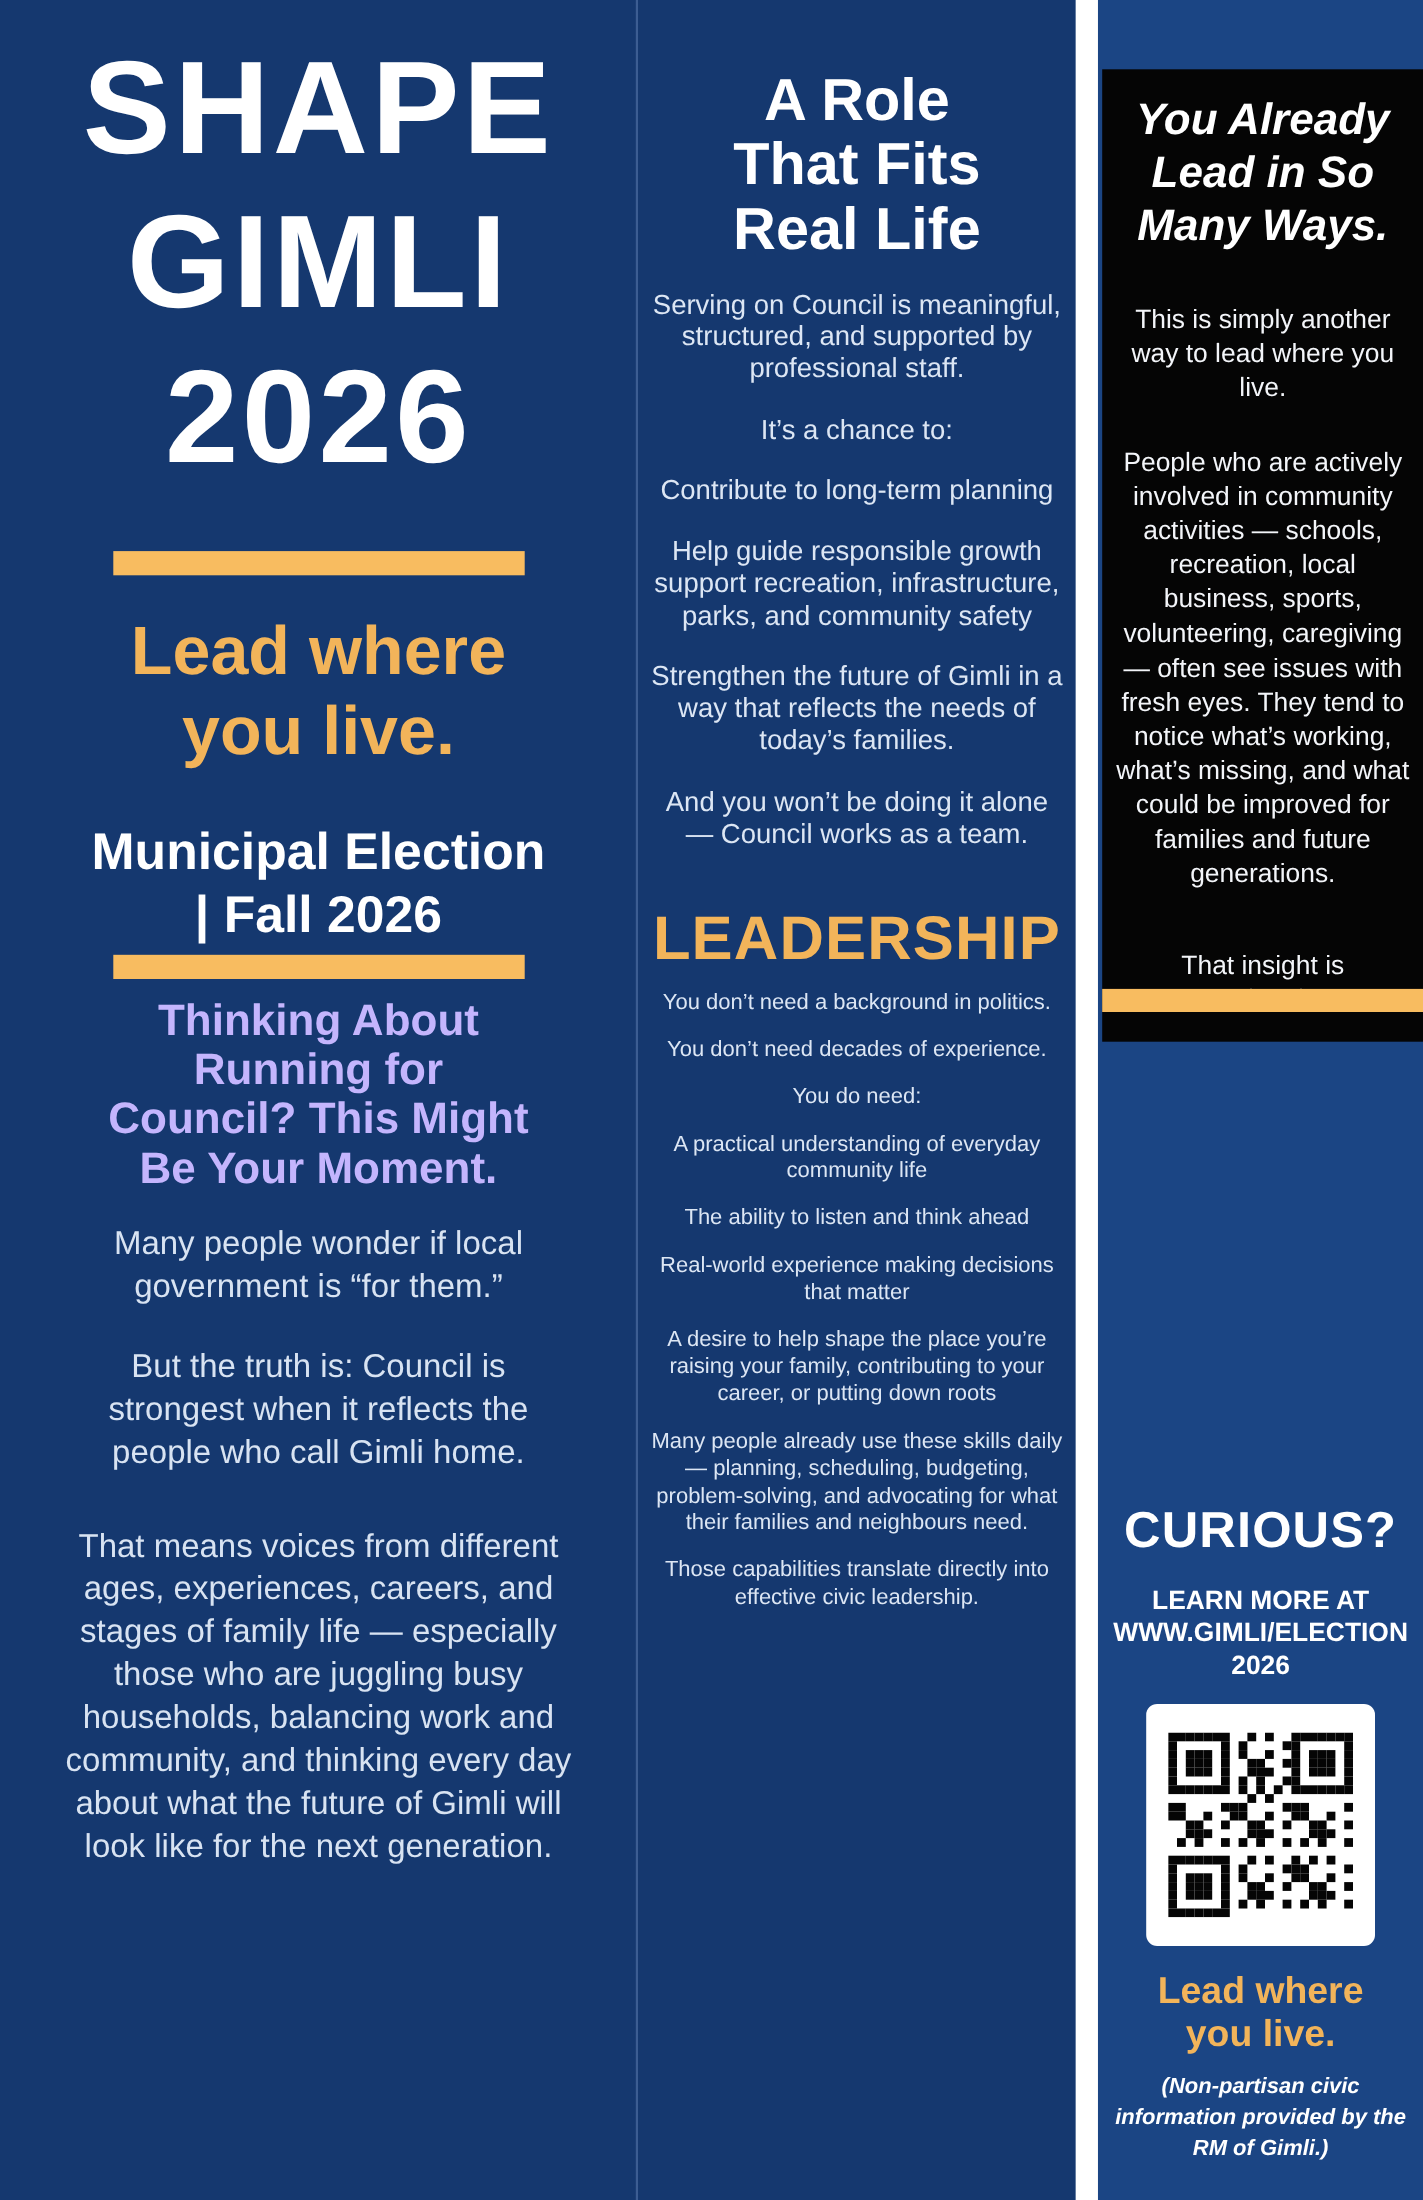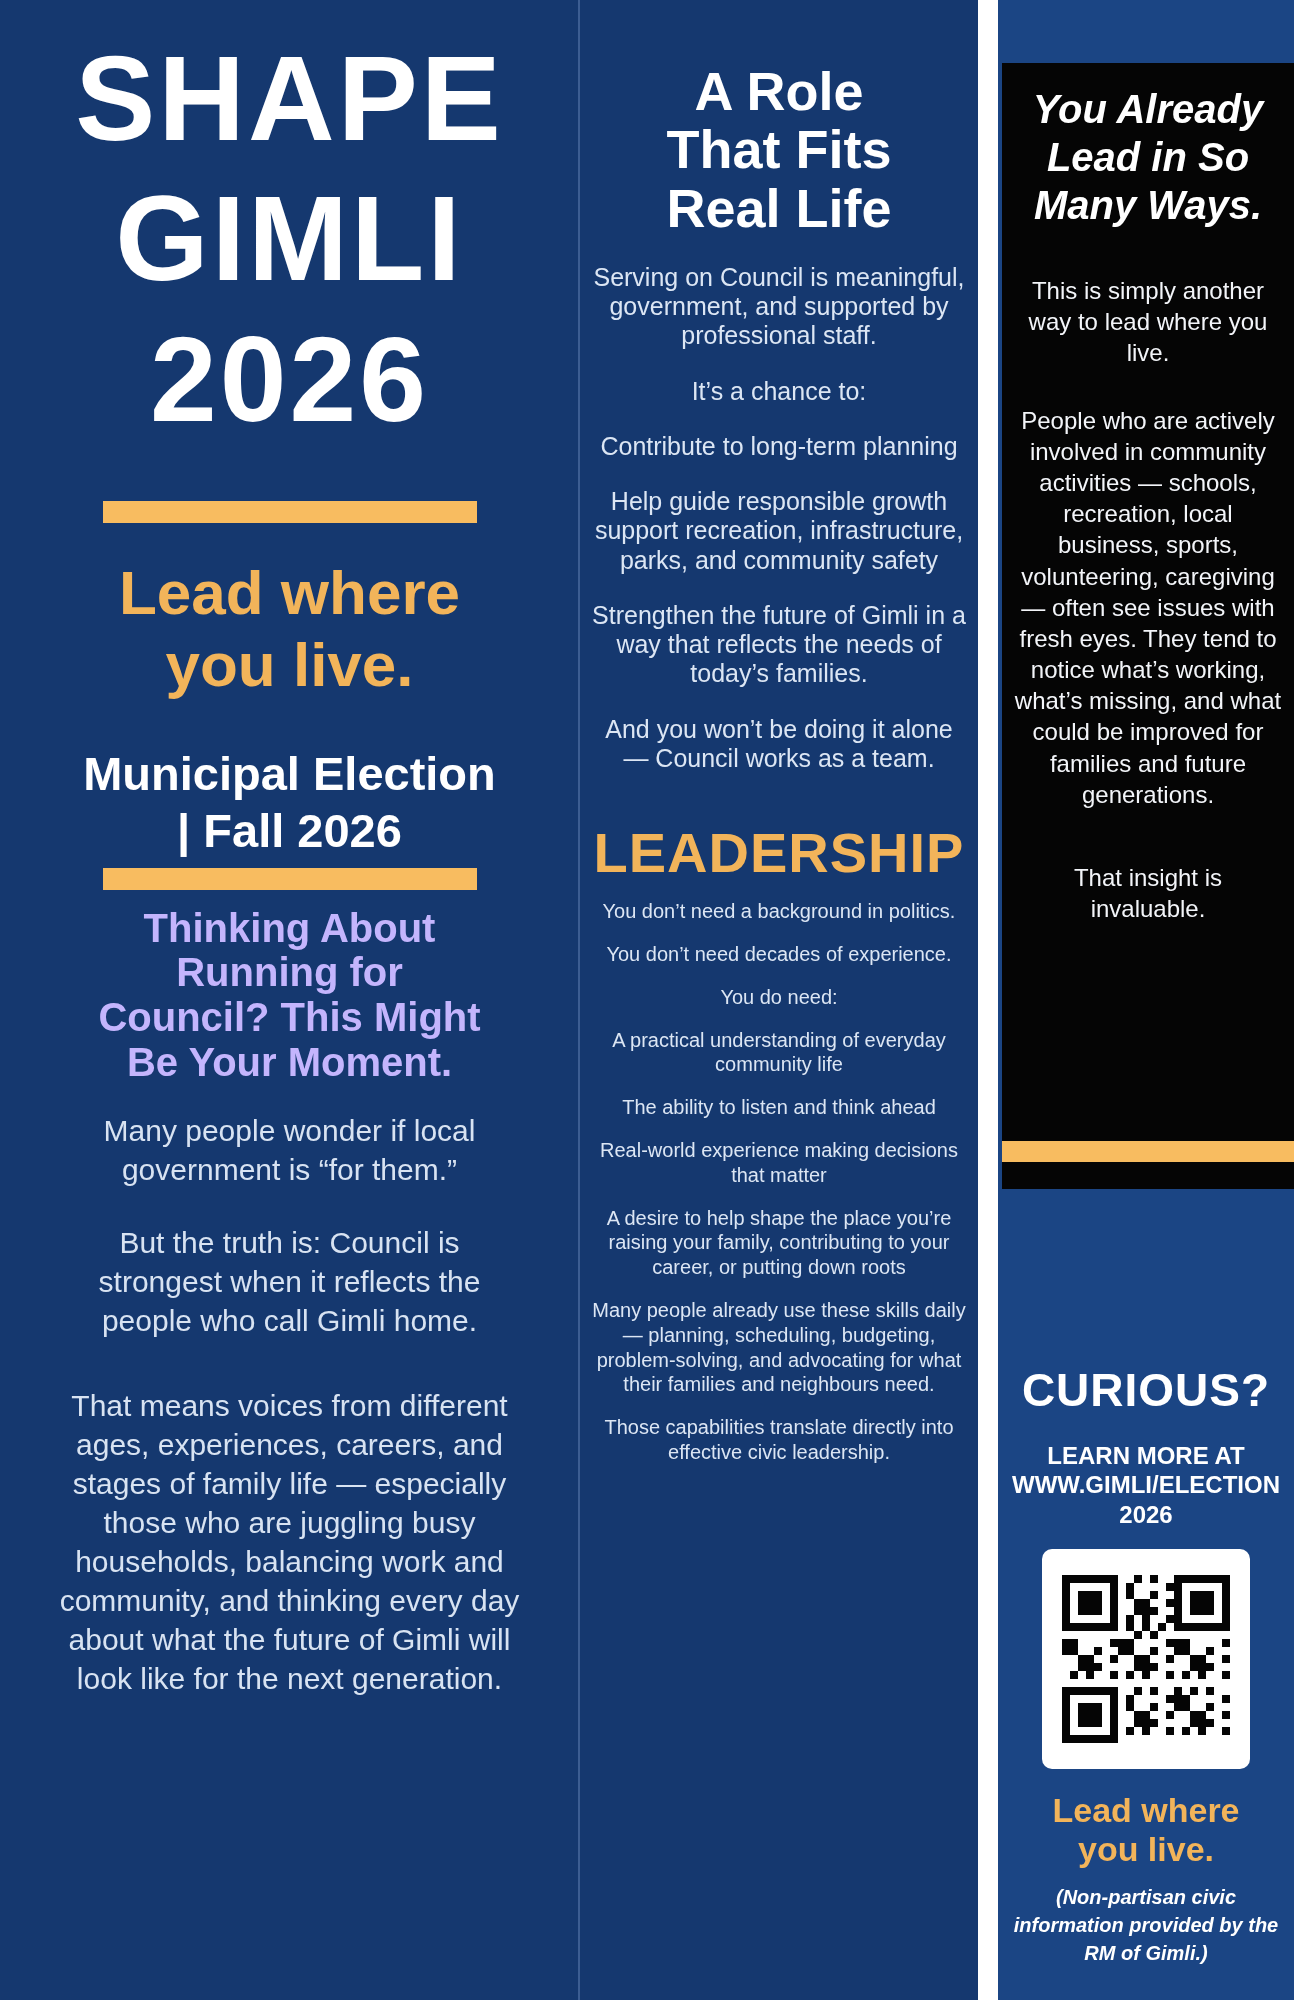--- a/index.html
+++ b/index.html
@@ -28,21 +28,21 @@
   
   .mid-heading{margin-top:62px;color:#ffffff;font-size:54px;font-weight:bold;line-height:1.08;}
   .mid-body{padding:0 10px;color:#DCE6F4;font-size:25px;line-height:1.17;}
   .mid-body p{margin:26px 0 0 0;}
   .accent-heading{margin-top:52px;color:#F2B45A;font-size:56px;font-weight:bold;line-height:1.0;letter-spacing:1px;}
   .mid-subheading{margin-top:2px;color:#ffffff;font-size:44px;font-weight:bold;line-height:1.05;}
   .mid-list{padding:0 8px;color:#DCE6F4;font-size:20px;line-height:1.24;}
   .mid-list p{margin:18px 0 0 0;}
 
   
-  .black-panel{position:absolute;left:4px;right:0;top:63px;height:1126px;background:#050505;text-align:center;}
+  .black-panel{position:absolute;left:4px;right:0;top:63px;height:884px;background:#050505;text-align:center;}
   .panel-heading{margin-top:22px;color:#ffffff;font-style:italic;font-size:40px;font-weight:bold;line-height:1.2;}
   .panel-body{padding:0 12px;color:#F3F5F9;font-size:24px;line-height:1.3;}
   .rp1{margin-top:46px;} .rp2{margin-top:40px;} .rp3{margin-top:36px;} .rp4{margin-top:52px;}
   .accent-bar{position:absolute;left:0;right:0;bottom:27px;height:21px;background:#F8BC60;}
 
   .right-bottom{position:absolute;left:0;right:0;top:1315px;text-align:center;}
   .curious{margin-top:48px;color:#ffffff;font-size:46px;font-weight:bold;letter-spacing:1px;}
   .learn-more{margin-top:24px;color:#ffffff;font-size:24px;font-weight:bold;line-height:1.22;}
   .qr-box{margin:20px auto 0;width:208px;height:220px;background:#ffffff;border-radius:10px;
           display:flex;align-items:center;justify-content:center;}
@@ -77,21 +77,21 @@
     </div>
   </div>
 
   <div class="col-divider"></div>
 
   <div class="col col-mid">
     <div class="mid-heading pre">A Role
 That Fits
 Real Life</div>
     <div class="mid-body">
-      <p class="pre">Serving on Council is meaningful, government, and supported by professional staff.</p>
+      <p class="pre">Serving on Council is meaningful, structured, and supported by professional staff.</p>
       <p class="pre">It’s a chance to:</p>
       <p class="pre">Contribute to long-term planning</p>
       <p class="pre">Help guide responsible growth
 support recreation, infrastructure, parks, and community safety</p>
       <p class="pre">Strengthen the future of Gimli in a way that reflects the needs of today’s families.</p>
       <p class="pre">And you won’t be doing it alone — Council works as a team.</p>
     </div>
     <div class="accent-heading">LEADERSHIP</div>
     <div class="mid-list">
       <p>You don’t need a background in politics.</p>

